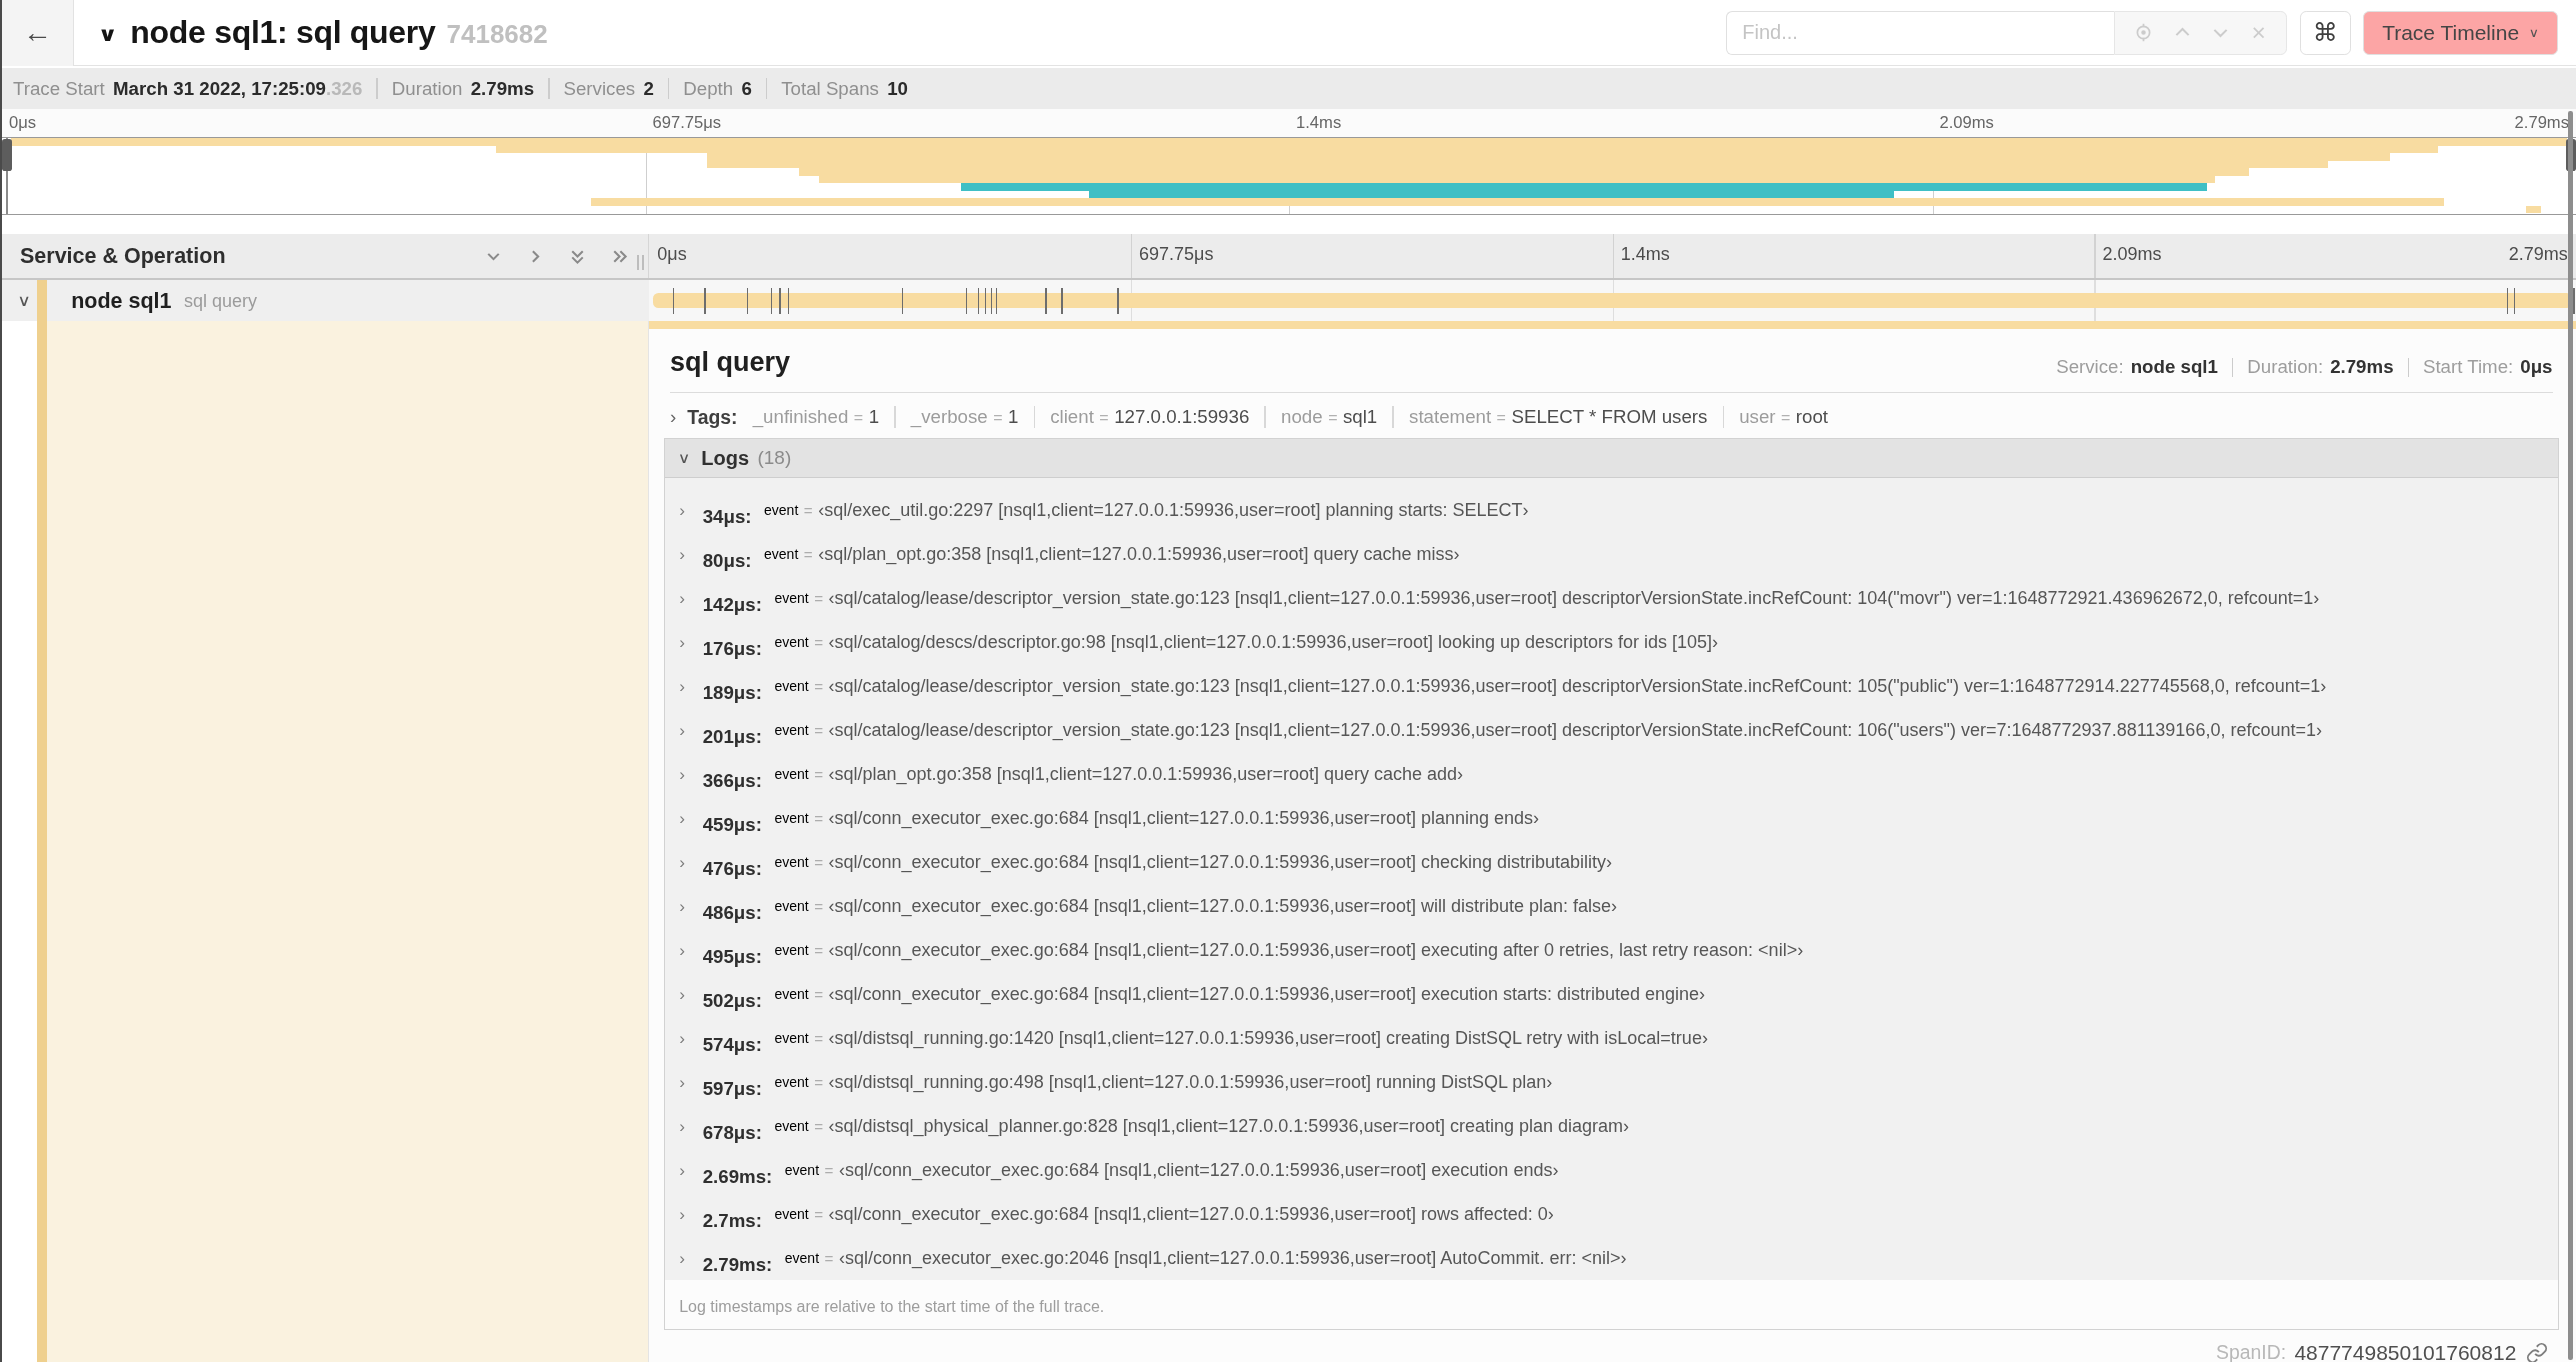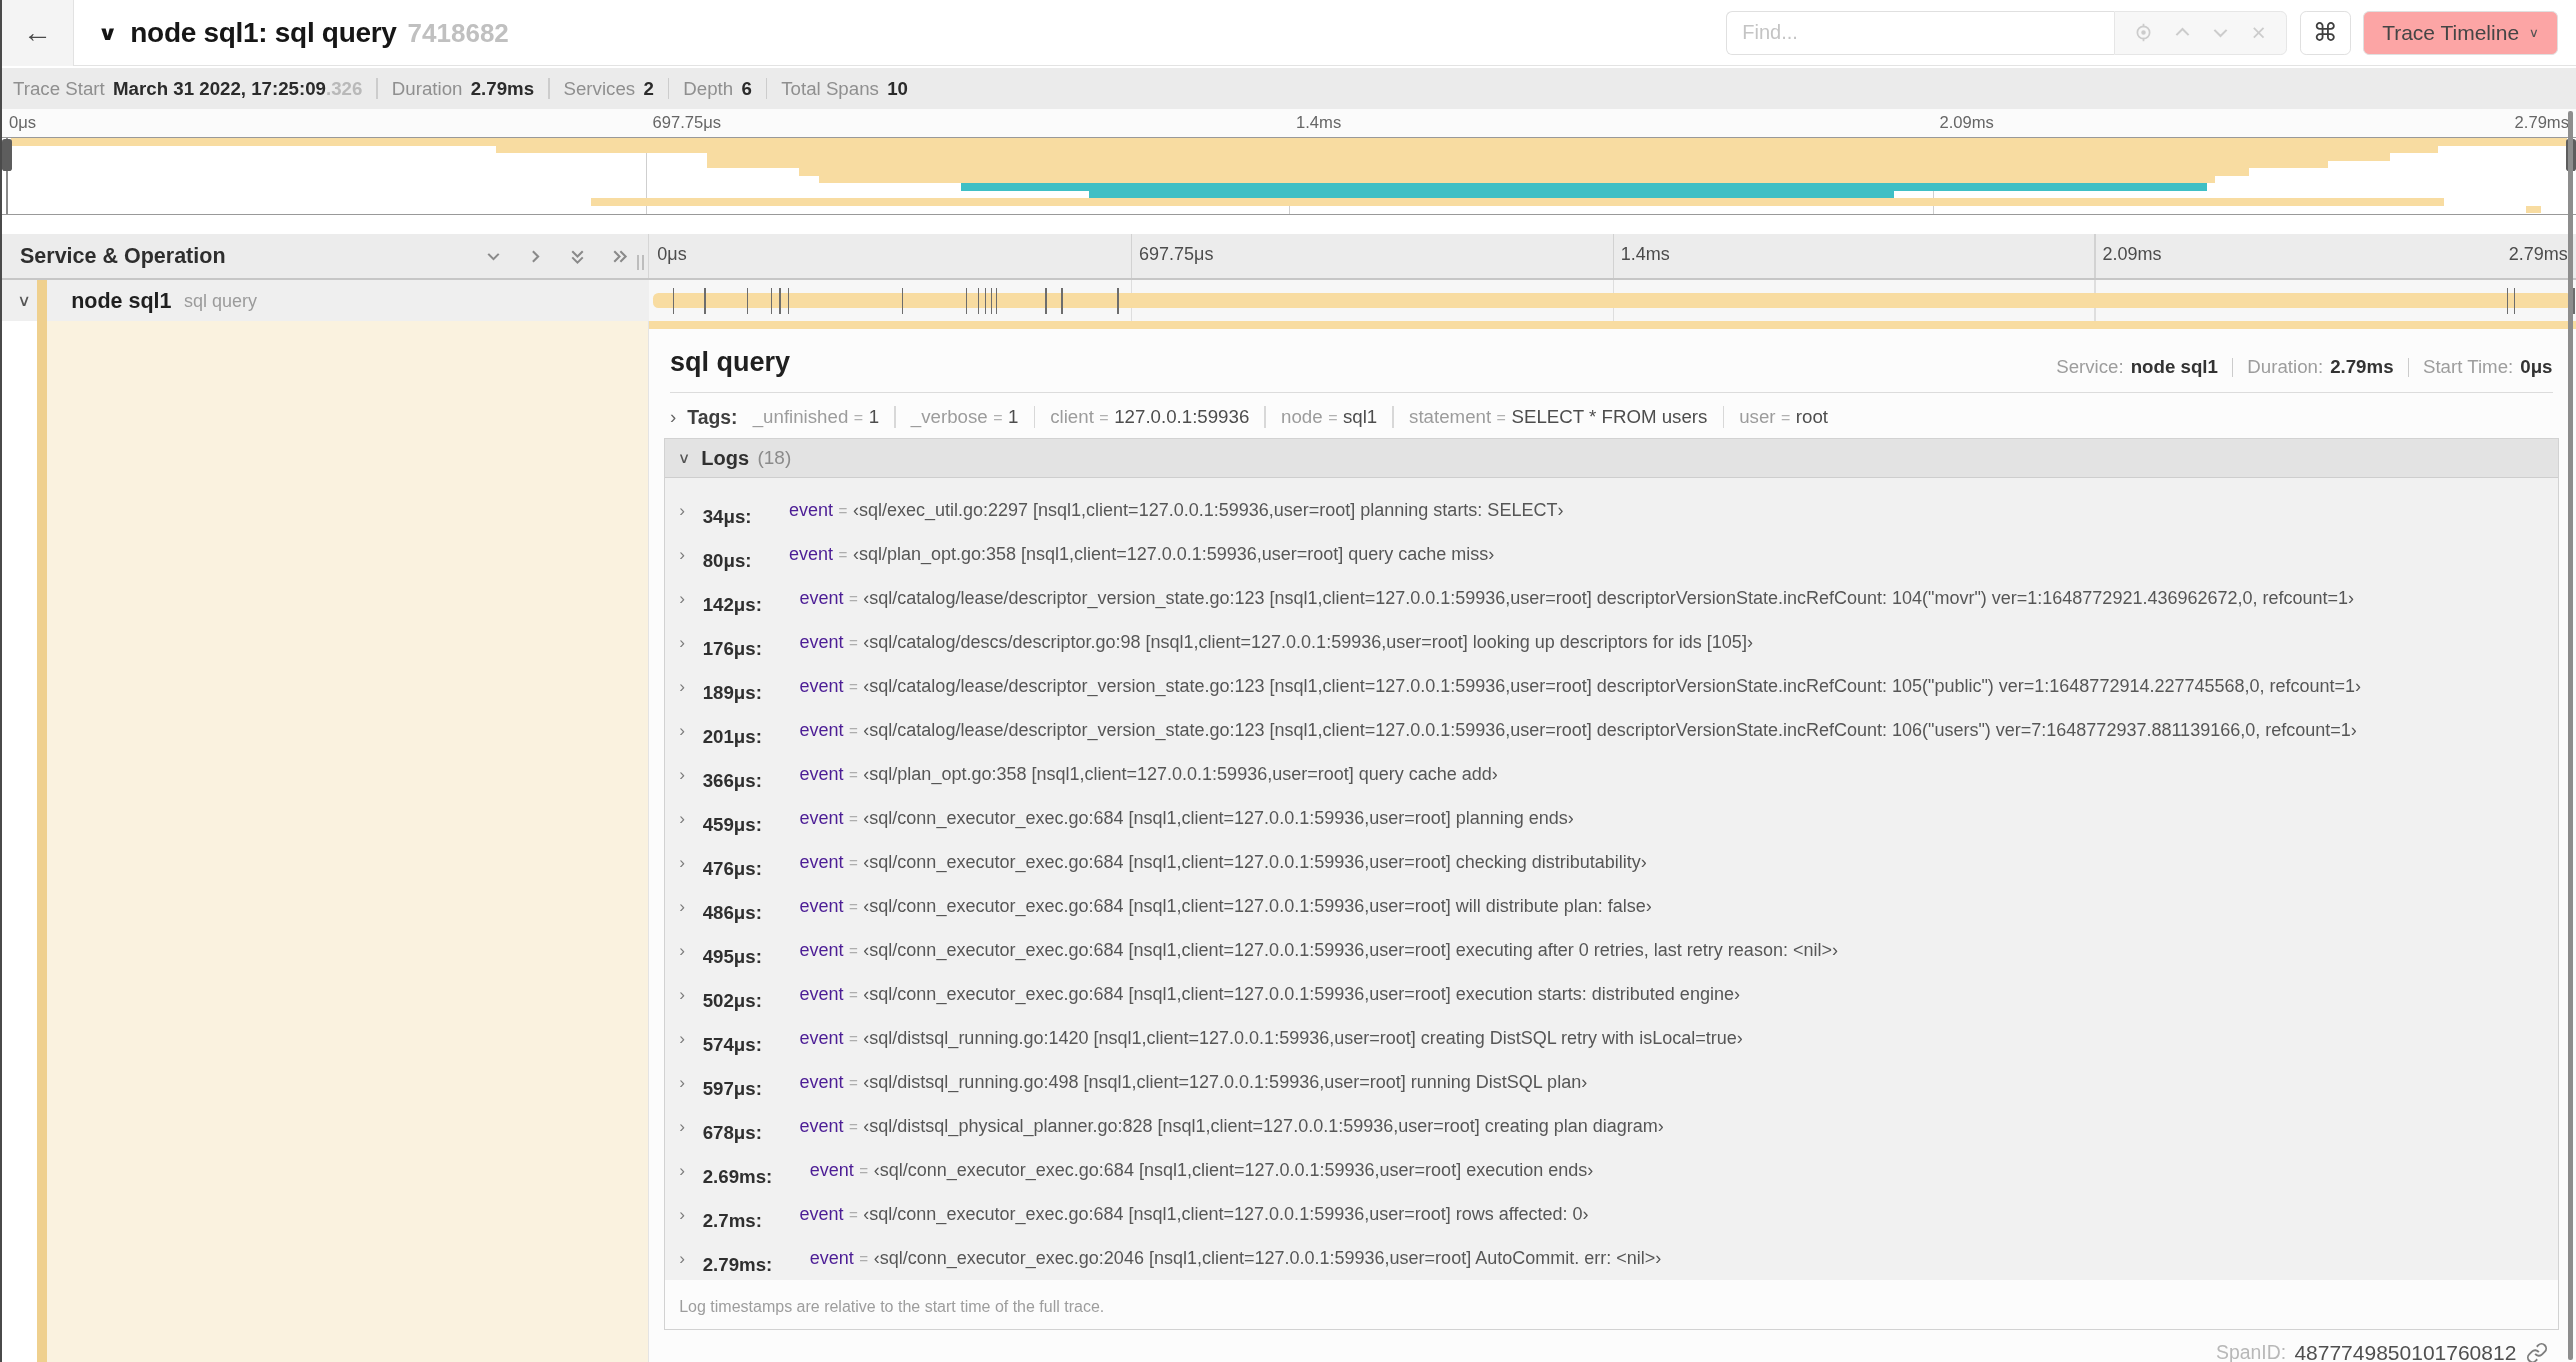--- a/index.html
+++ b/index.html
@@ -8,21 +8,21 @@
   #page { position:relative; width:2576px; height:1363px; background:#fff; overflow:hidden;
           border-left:2.1px solid #4a4a4a; }
 
   
   #header { position:absolute; left:0; top:0; right:0; height:66px; background:#fff;
             border-bottom:1.4px solid #e3e3e3; display:flex; align-items:center; }
   .back-btn { width:72px; height:66px; background:#f4f4f4; border-right:1.4px solid #e2e2e2;
               display:flex; align-items:center; justify-content:center; font-size:29px; color:#4a4a4a; cursor:pointer; }
   .title-wrap { display:flex; align-items:baseline; margin-left:23.5px; }
   .title-caret { font-size:25px; font-weight:bold; color:#141414; margin-right:12.5px; transform:scaleY(.8); cursor:pointer; }
-  .trace-title { font-size:28px; font-weight:bold; color:#161616; letter-spacing:-0.3px; }
+  .trace-title { font-size:32px; font-weight:bold; color:#161616; letter-spacing:-0.3px; }
   .trace-id { font-size:26px; color:#c0c0c0; margin-left:11px; font-weight:bold; }
   .hdr-right { margin-left:auto; display:flex; align-items:center; margin-right:18px; }
   .find-group { display:flex; align-items:stretch; height:44px; }
   .find-input { width:388px; height:44px; border:1.4px solid #e0e0e0; border-right:none; border-radius:6.2px 0 0 6.2px;
                 font-size:20px; padding:0 15.2px; color:#555; outline:none; font-family:inherit; }
   .find-input::placeholder { color:#c4c4c4; }
   .find-tools { width:173px; background:#f7f7f7; border:1.4px solid #e6e6e6; border-radius:0 6.2px 6.2px 0;
                 display:flex; align-items:center; justify-content:space-evenly; }
   .find-tools svg { display:block; }
   .sq-btn { height:44px; width:51px; margin-left:12.5px; border:1.4px solid #e0e0e0; border-radius:6.2px; background:#fff;
@@ -103,21 +103,21 @@
   .logs-box { margin:9.7px 16.6px 0 15.2px; border:1.4px solid #d2d2d2; }
   .logs-head { height:39px; background:#e3e3e3; border-bottom:1.4px solid #cecece;
                display:flex; align-items:center; padding-left:12.5px; cursor:pointer; }
   .logs-caret { font-size:17.3px; color:#555; transform:scaleY(.85); margin-right:11px; }
   .logs-title { font-size:20px; font-weight:bold; color:#303030; margin-right:8.3px; }
   .logs-count { font-size:19px; color:#8b8b8b; }
   .logs-body { background:#f1f1f1; padding-top:9.7px; }
   .log-row { height:44px; display:flex; align-items:center; padding-left:14px; cursor:pointer; white-space:nowrap; }
   .log-caret { font-size:17.3px; color:#7d7d7d; width:23.5px; }
   .log-time { font-size:18.7px; font-weight:bold; color:#2f2f2f; margin-right:12.5px;margin-top:14px; }
-  .log-key { font-size:18px; color:#4c1d95;margin-left:25px; }
+  .log-key { font-size:14px; color:#000000; }
   .log-eq { font-size:15.2px; color:#adadad; margin:0 5.5px; }
   .log-val { font-size:18px; color:#565656; }
   .logs-note { padding:18px 14px 12.5px 14px; font-size:16px; color:#9d9d9d; }
 
   .d-footer { display:flex; align-items:center; justify-content:flex-end; padding:11px 28px 0 0; }
   .spanid-label { font-size:19.4px; color:#b8b8b8; margin-right:8.3px; }
   .spanid-value { font-size:21px; color:#4f4f4f; margin-right:9.7px; }
   .link-icon { cursor:pointer; display:flex; }
 
   

